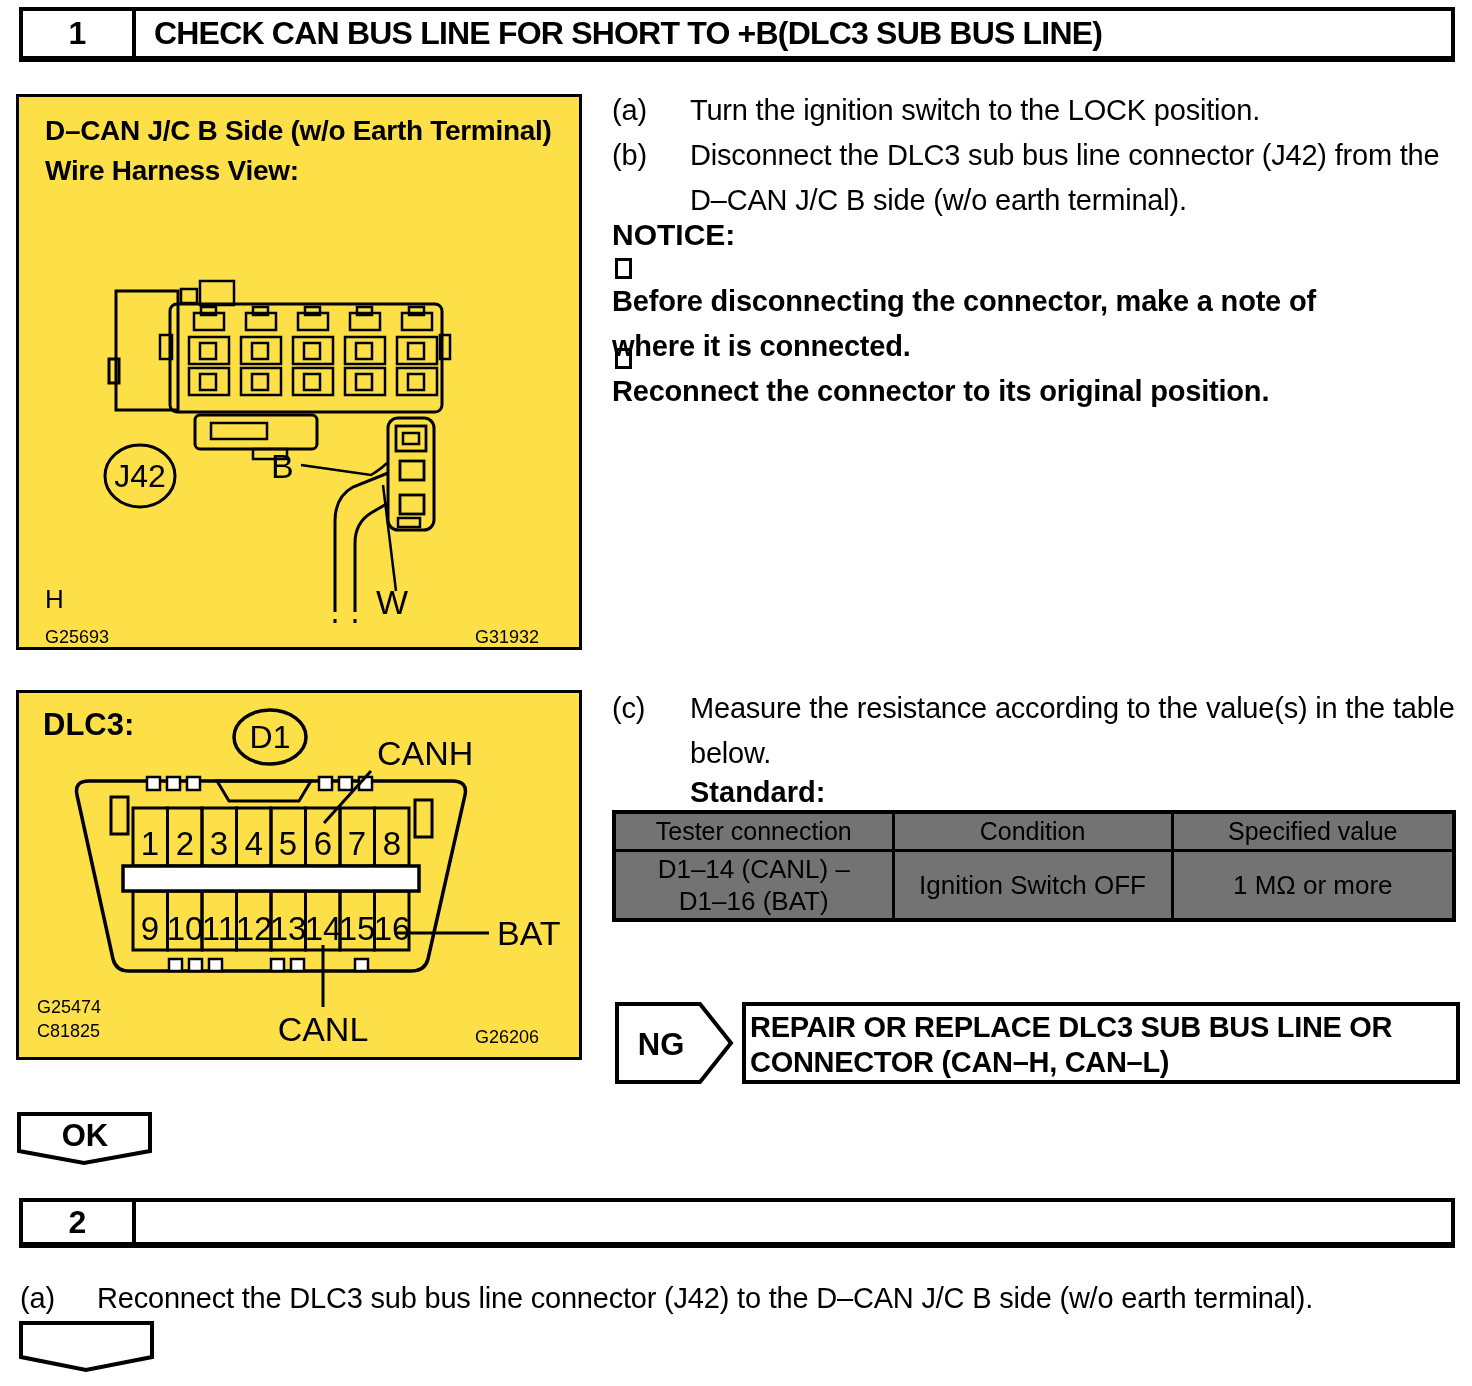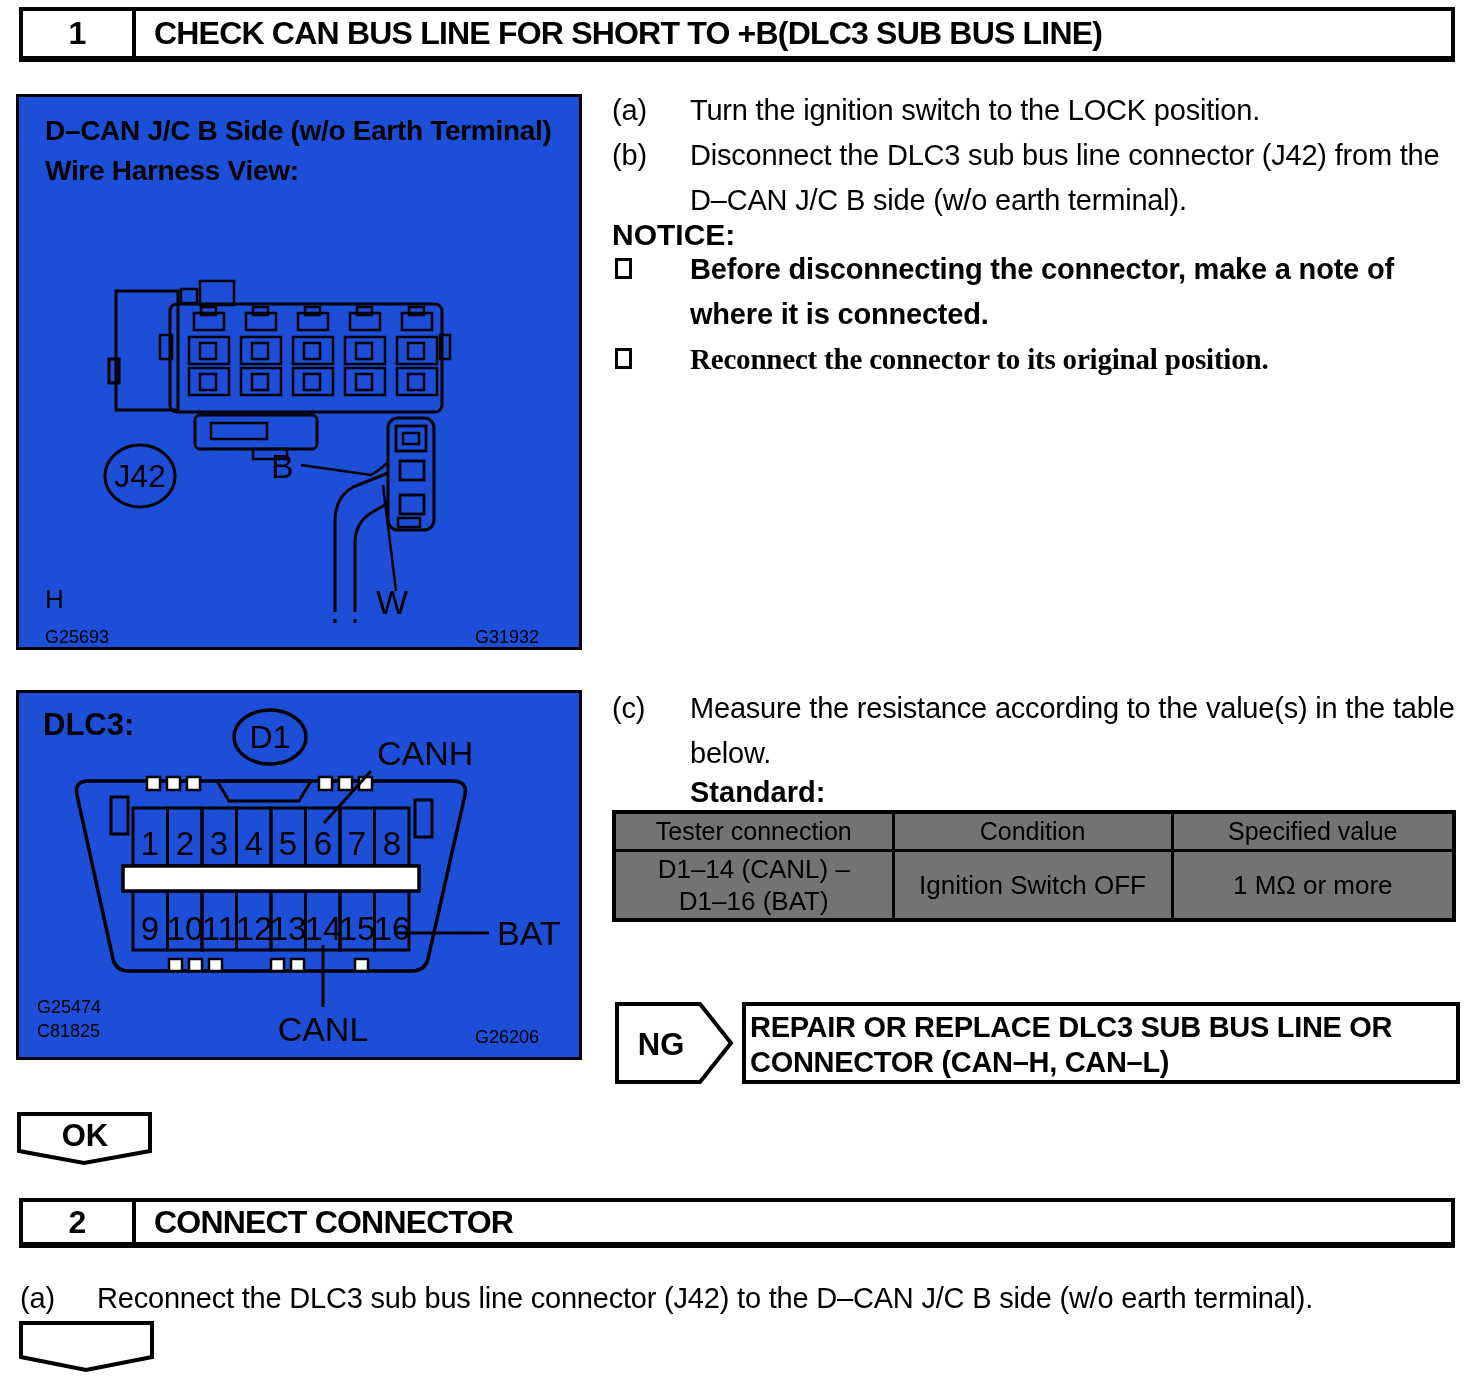--- a/index.html
+++ b/index.html
@@ -17,30 +17,30 @@
   .step-num {
     width:113px; flex:none; border-right:4px solid #000;
     display:flex; align-items:center; justify-content:center;
     font-weight:bold; font-size:32px;
   }
   .step-title {
     flex:1; display:flex; align-items:center; padding-left:18px;
     font-weight:bold; font-size:32px; letter-spacing:-0.8px; white-space:nowrap;
   }
   
-  .figure { position:absolute; border:3px solid #000; background:#1d4ed8; }
+  .figure { position:absolute; border:3px solid #000; background:#fde047; }
   .fig-title { position:absolute; left:26px; font-weight:bold; font-size:28px; letter-spacing:-0.3px; white-space:nowrap; }
   .figure svg { position:absolute; left:0; top:0; }
   svg text { font-family:"Liberation Sans", sans-serif; fill:#000; stroke:none; }
   
   .step-row { position:absolute; left:612px; display:flex; font-size:29px; line-height:45px; letter-spacing:-0.2px; }
   .marker { width:78px; flex:none; }
   .step-text { width:782px; }
   .notice-label { position:absolute; left:612px; font-weight:bold; font-size:30px; line-height:45px; }
-  .bullet-row { position:absolute; left:612px; display:flex; font-size:29px; line-height:45px; font-weight:bold; letter-spacing:-0.2px; }
+  .bullet-row { position:absolute; left:612px; display:flex; font-size:29px; line-height:45px; font-weight:bold; letter-spacing:-0.2px;flex-direction:column; }
   .bullet-cell { width:78px; flex:none; padding-top:11px; padding-left:3px; }
   .bullet-box { width:17px; height:21px; border:3px solid #000; }
   .standard-label { position:absolute; left:690px; font-weight:bold; font-size:29px; line-height:45px; }
   
   .spec-table { position:absolute; left:612px; top:810px; width:840px; border-collapse:collapse; background:#737373; table-layout:fixed; }
   .spec-table th, .spec-table td { border:3px solid #000; text-align:center; vertical-align:middle; }
   .spec-table { border:4px solid #000; }
   .spec-table th { height:38px; font-size:25px; font-weight:normal; }
   .spec-table td { height:70px; font-size:26px; line-height:32px; }
   
@@ -234,21 +234,21 @@
     <div class="marker">(b)</div>
     <div class="step-text">Disconnect the DLC3 sub bus line connector (J42) from the D–CAN J/C B side (w/o earth terminal).</div>
   </div>
   <div class="notice-label" style="top:212px;">NOTICE:</div>
   <div class="bullet-row" style="top:247px;">
     <div class="bullet-cell">
         <div class="bullet-box"></div>
       </div>
     <div class="step-text">Before disconnecting the connector, make a note of where it is connected.</div>
   </div>
-  <div class="bullet-row" style="top:337px;font-family:Liberation Serif, serif;">
+  <div class="bullet-row" style="top:337px;">
     <div class="bullet-cell">
         <div class="bullet-box"></div>
       </div>
     <div class="step-text">Reconnect the connector to its original position.</div>
   </div>
   <div class="step-row" style="top:686px;">
     <div class="marker">(c)</div>
     <div class="step-text">Measure the resistance according to the value(s) in the table below.</div>
   </div>
   <div class="standard-label" style="top:770px;">Standard:</div>
@@ -287,21 +287,20 @@
     <div>CONNECTOR (CAN–H, CAN–L)</div>
   </div>
 
   <svg class="flow-svg" style="left:17px; top:1112px;" width="136" height="54" viewBox="0 0 136 54">
     <polygon points="2,2 133,2 133,39 67,51 2,39" fill="#ffffff" stroke="#000" stroke-width="4"></polygon>
     <text x="68" y="34" text-anchor="middle" font-size="31" font-weight="bold">OK</text>
   </svg>
 
   <div class="step-header" style="top:1198px; height:50px;">
     <div class="step-num">2</div>
-    <div class="step-title">CONNECT CONNECTOR</div>
   </div>
 
   <div class="step2-row">
     <div class="marker">(a)</div>
     <div>Reconnect the DLC3 sub bus line connector (J42) to the D–CAN J/C B side (w/o earth terminal).</div>
   </div>
 
   <svg class="flow-svg" style="left:19px; top:1321px;" width="137" height="52" viewBox="0 0 137 52">
     <polygon points="2,2 133,2 133,36 67,49 2,36" fill="#ffffff" stroke="#000" stroke-width="4"></polygon>
   </svg>

